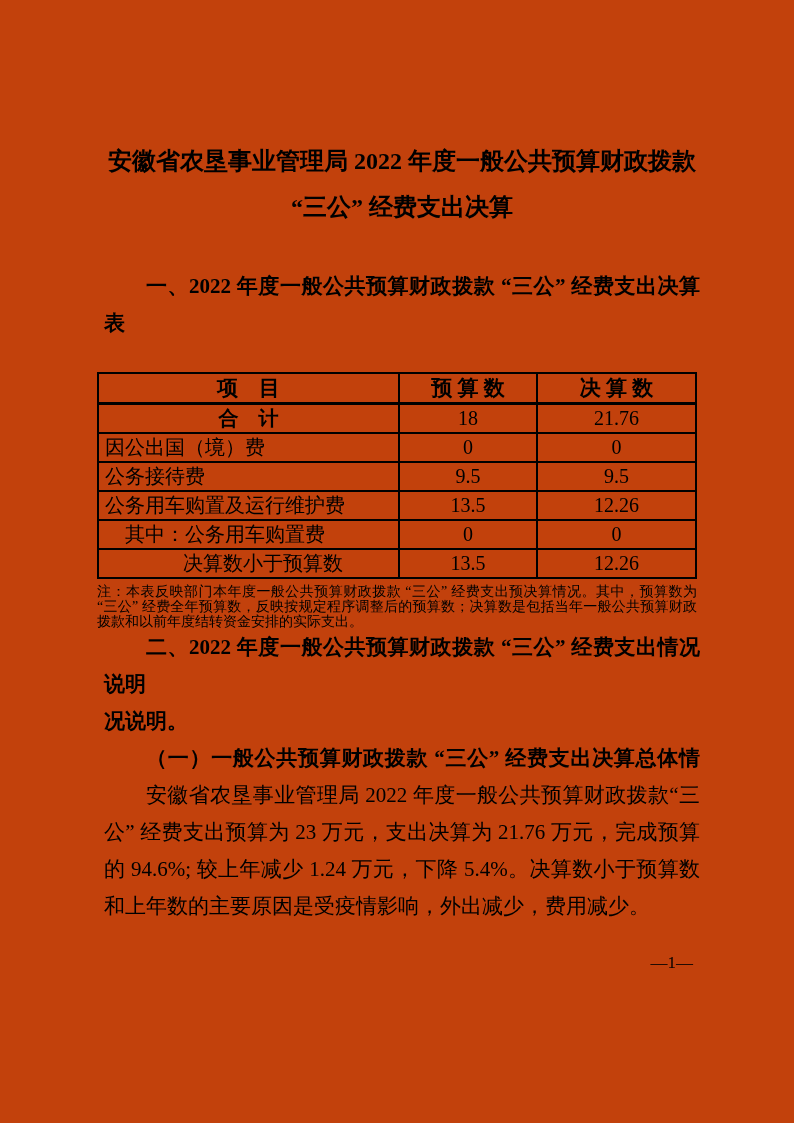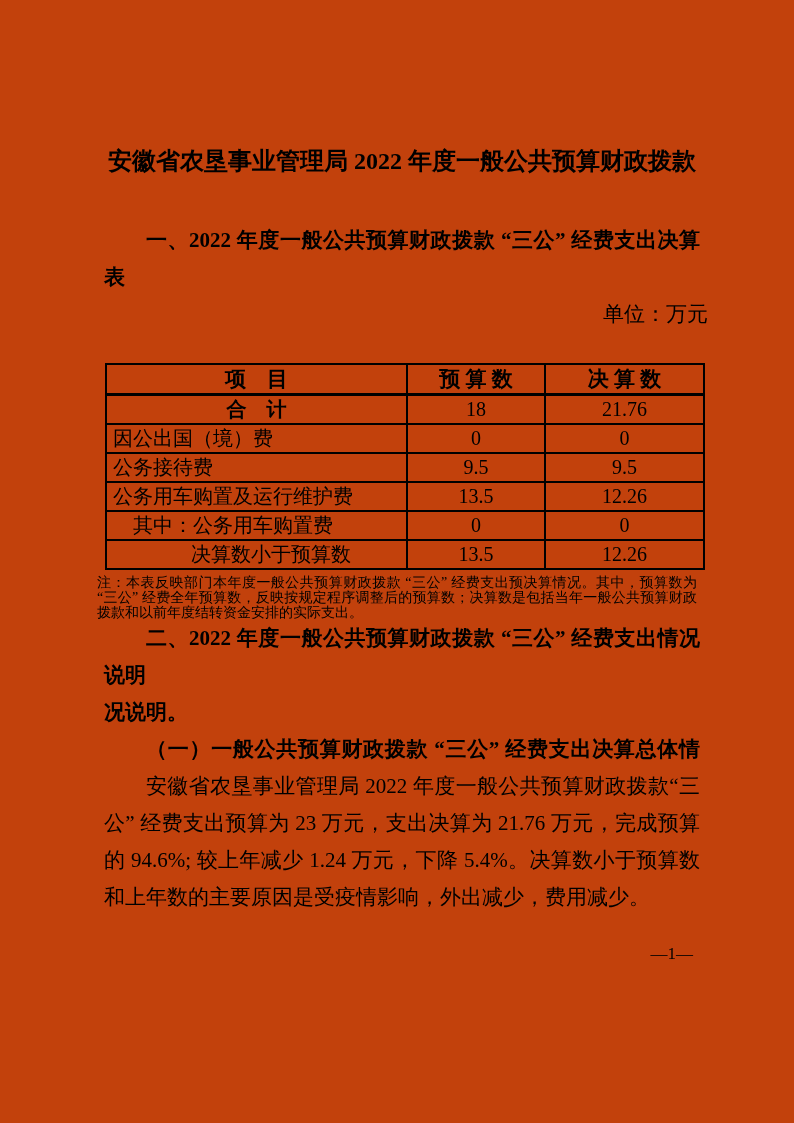--- a/index.html
+++ b/index.html
@@ -42,21 +42,21 @@
 
   .unit-line {
     font-size: 21px;
     line-height: 37px;
     text-align: right;
   }
 
   
   table.budget {
     margin-top: 30px;
-    margin-left: 9px;
+    margin-left: 1px;
     width: 598px;
     border-collapse: collapse;
     table-layout: fixed;
   }
   table.budget th, table.budget td {
     border: 2px solid #000;
     overflow: hidden;
   }
   table.budget th {
     height: 28px;
@@ -96,28 +96,28 @@
   }
 </style>
 </head>
 <body>
 
 <div class="page">
   <div class="content">
 
     <div class="doc-title">
       <div>安徽省农垦事业管理局 2022 年度一般公共预算财政拨款</div>
+      <div>“三公” 经费支出决算</div>
     </div>
 
     <div>
       <div class="tline bold indent full sec1">一、2022 年度一般公共预算财政拨款 “三公” 经费支出决算</div>
       <div class="tline bold">表</div>
     </div>
 
-    <div class="unit-line">单位：万元</div>
 
     <table class="budget">
       <colgroup>
         <col style="width:301px">
         <col style="width:138px">
         <col style="width:159px">
       </colgroup>
       <thead>
         <tr>
           <th>项　目</th>

